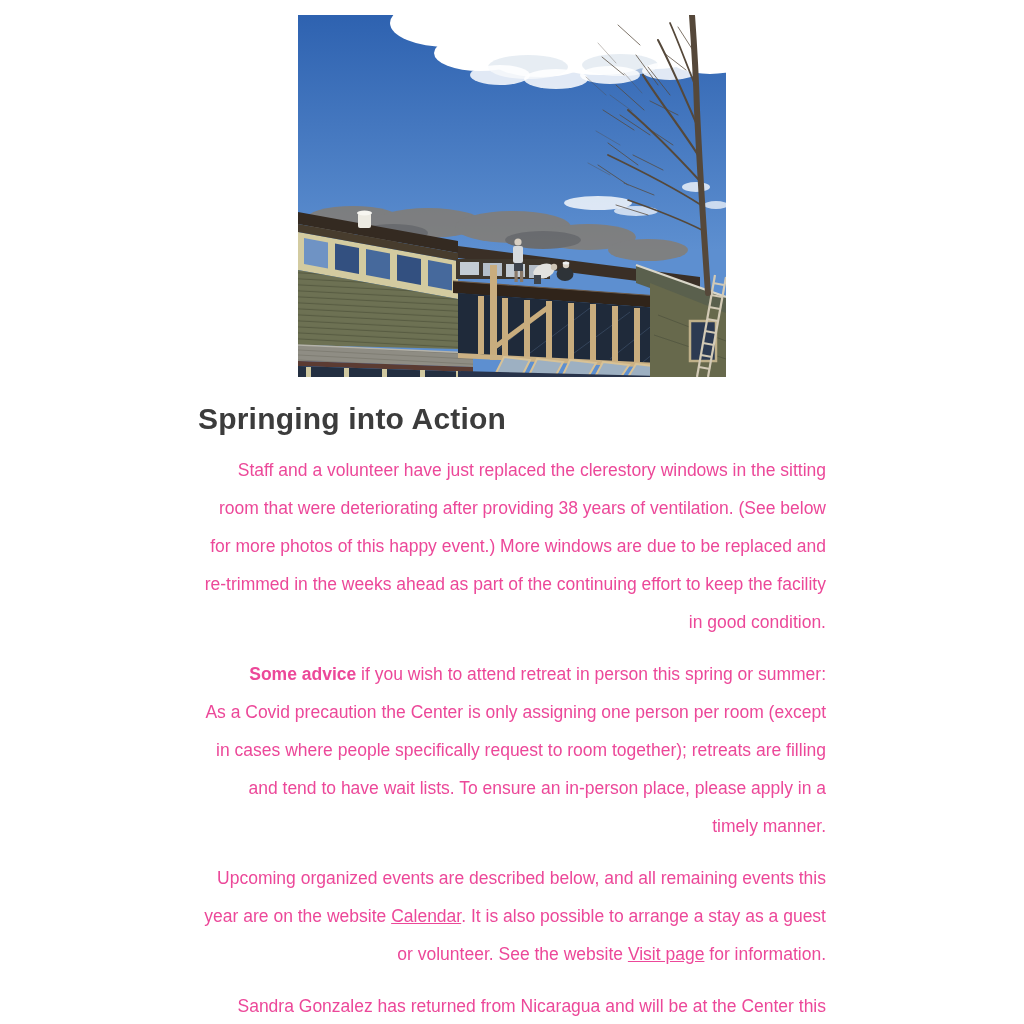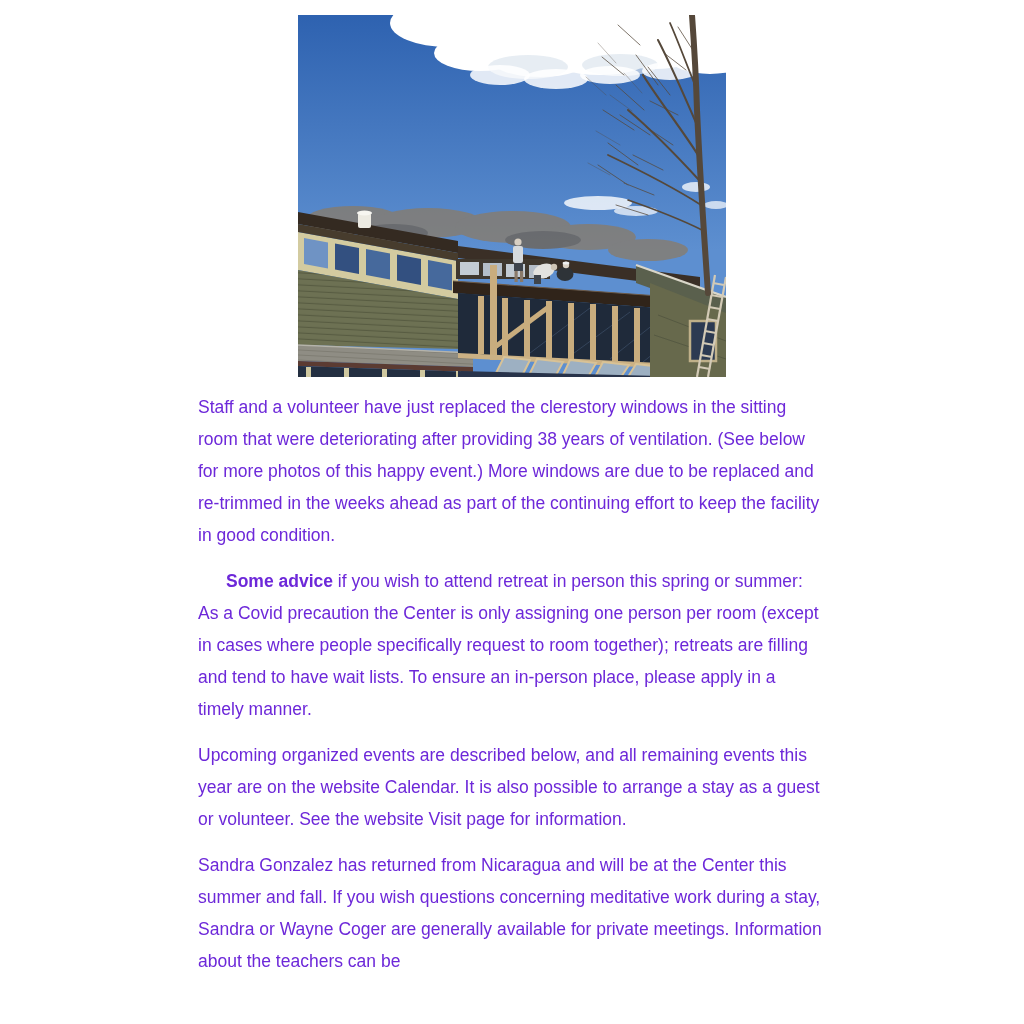--- a/index.html
+++ b/index.html
@@ -5,24 +5,24 @@
   html,body{margin:0;padding:0;background:#ffffff;}
   body{width:1024px;height:1024px;overflow:hidden;font-family:"Liberation Sans",sans-serif;}
   .content{width:628px;margin:0 auto;}
   .photo-wrap{width:428px;height:362px;margin:15px auto 0;overflow:hidden;}
   .photo-wrap svg{display:block;}
   h1[data-name="article-title"]{
     font-size:30px;line-height:36px;font-weight:700;margin:24px 0 0;
     color:#3c3c3c;letter-spacing:.2px;
   }
   [data-name="article-body"] p{
-    font-size:17.5px;line-height:32px;margin:14px 0 0;color:#6d28d9;
+    font-size:17.5px;line-height:38px;margin:14px 0 0;color:#ec4899;text-align:right;
   }
   [data-name="article-body"] strong{font-weight:700;margin-left:28px;}
-  [data-name="article-body"] a{color:inherit;cursor:pointer;}
+  [data-name="article-body"] a{color:inherit;text-decoration:underline;cursor:pointer;}
 </style>
 </head>
 <body style="background: rgb(255, 255, 255);">
 
 <div class="content" data-name="newsletter-content">
 
   <div class="photo-wrap" data-name="header-photo">
     <svg width="428" height="362" viewBox="0 0 428 362" data-name="house-renovation-photo-illustration" aria-hidden="true">
       <defs>
         <linearGradient id="skyG" x1="0" y1="0" x2="0" y2="1">
@@ -225,20 +225,21 @@
           <line x1="334" y1="96" x2="312" y2="80"></line>
           <line x1="322" y1="130" x2="298" y2="116"></line>
           <line x1="318" y1="48" x2="300" y2="28"></line>
           <line x1="312" y1="160" x2="290" y2="148"></line>
           <line x1="308" y1="80" x2="288" y2="62"></line>
         </g>
       </g>
     </svg>
   </div>
 
+  <h1 data-name="article-title">Springing into Action</h1>
 
   <div data-name="article-body">
       <p data-name="paragraph"><span data-name="text-run">Staff and a volunteer have just replaced the clerestory windows in the sitting room that were deteriorating after providing 38 years of ventilation. (See below for more photos of this happy event.) More windows are due to be replaced and re-trimmed in the weeks ahead as part of the continuing effort to keep the facility in good condition.</span></p>
       <p data-name="paragraph"><strong data-name="bold-lead-in">Some advice</strong><span data-name="text-run"> if you wish to attend retreat in person this spring or summer: As a Covid precaution the Center is only assigning one person per room (except in cases where people specifically request to room together); retreats are filling and tend to have wait lists. To ensure an in-person place, please apply in a timely manner.</span></p>
       <p data-name="paragraph"><span data-name="text-run">Upcoming organized events are described below, and all remaining events this year are on the website </span><a data-name="calendar-link">Calendar</a><span data-name="text-run">. It is also possible to arrange a stay as a guest or volunteer. See the website </span><a data-name="visit-page-link">Visit page</a><span data-name="text-run"> for information.</span></p>
       <p data-name="paragraph"><span data-name="text-run">Sandra Gonzalez has returned from Nicaragua and will be at the Center this summer and fall. If you wish questions concerning meditative work during a stay, Sandra or Wayne Coger are generally available for private meetings. Information about the teachers can be</span></p>
     </div>
 
 </div>
 

